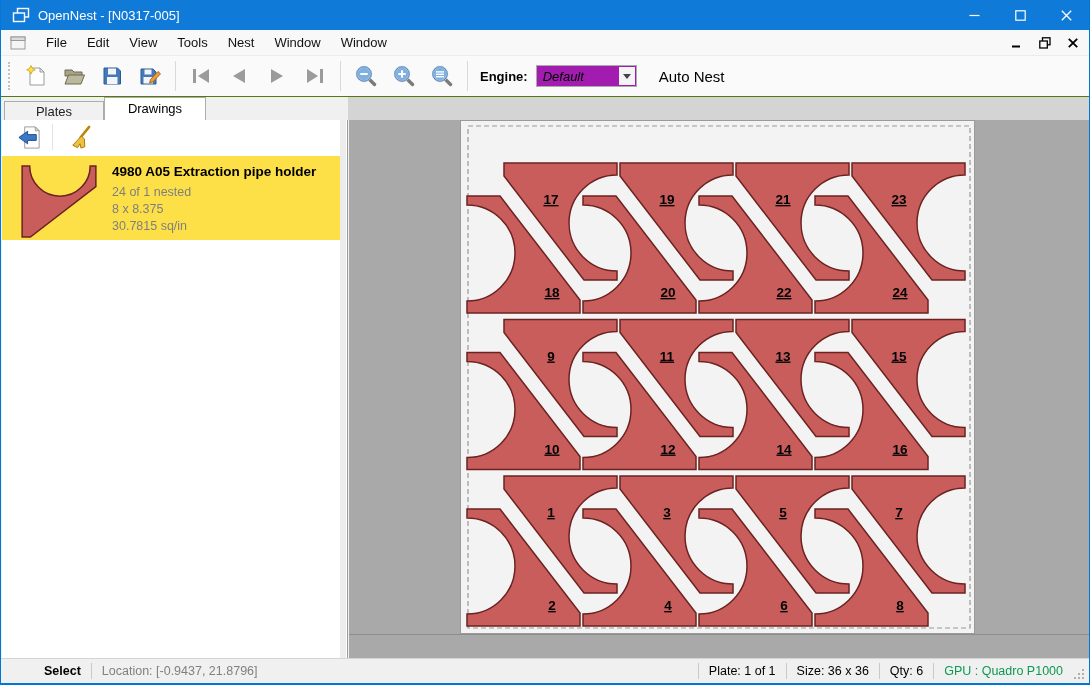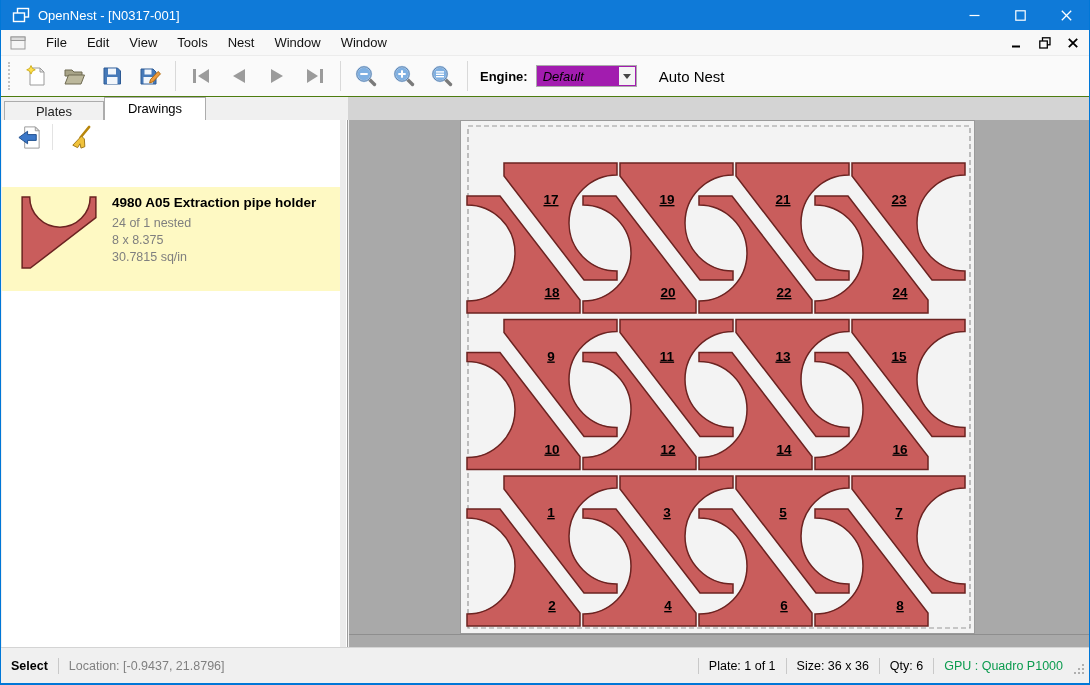--- a/index.html
+++ b/index.html
@@ -38,34 +38,34 @@
   .tab { position:absolute; font-size:13px; text-align:center; }
   .tab.inactive { left:2px; top:4px; width:100px; height:19px; line-height:19px; background:#f1f1f1; border:1px solid #acacac; border-bottom:none; color:#222; }
   .tab.active { left:102px; top:0; width:102px; height:23px; line-height:22px; background:#fff; border:1px solid #acacac; border-bottom:none; z-index:3; }
 
   
   .panel { position:absolute; left:1px; top:120px; width:346px; height:538px; background:#fff; border-right:1px solid #9b9b9b; }
   .panel .gutter { position:absolute; right:1px; top:0; bottom:0; width:6px; background:#ececec; }
   .panel-toolbar { position:absolute; left:0; top:0; right:7px; height:34px; background:#fff; display:flex; align-items:center; }
   .pt-btn { width:30px; height:30px; display:flex; align-items:center; justify-content:center; margin-left:12px; }
   .pt-sep { width:1px; height:26px; background:#e3e3e3; margin-left:8px; }
-  .drawing-item { position:absolute; left:0; top:36px; right:7px; height:104px; background:#fef9c3; display:flex;margin-top:31px; }
+  .drawing-item { position:absolute; left:0; top:36px; right:7px; height:84px; background:#fde047; display:flex; }
   .thumb { margin:8px 0 0 18px; width:78px; height:75px; }
   .item-text { margin:8px 0 0 14px; }
   .item-title { font-size:13.5px; font-weight:bold; color:#000; margin-bottom:5px; }
   .item-sub { font-size:12.5px; color:#7f7f7f; line-height:17px; }
 
   
   .canvas { position:absolute; left:348px; top:120px; right:0; height:538px; background:#a9a9a9; }
   .plate { position:absolute; left:111px; top:0; width:515px; height:514px; background:#f3f3f3; border:1px solid #9a9a9a; }
   .canvas .hline { position:absolute; left:0; right:0; top:514px; height:1px; background:#8e8e8e; }
   .part-num { font-size:13.5px; font-weight:bold; fill:#000; text-anchor:middle; text-decoration:underline; }
 
   
-  .statusbar { position:absolute; left:0; right:0; bottom:0; height:36px; background:#f0f0f0; border-top:1px solid #d4d4d4; display:flex; align-items:center; font-size:12.5px; }
+  .statusbar { position:absolute; left:0; right:0; bottom:0; height:25px; background:#f0f0f0; border-top:1px solid #d4d4d4; display:flex; align-items:center; font-size:12.5px;padding-left:33px; }
   .st-sep { width:1px; height:16px; background:#c9c9c9; margin:0 10px; }
   .st-mode { font-weight:bold; color:#000; margin-left:10px; }
   .st-loc { color:#808080; }
   .st-right { margin-left:auto; display:flex; align-items:center; }
   .st-item { color:#000; }
   .st-gpu { color:#0b9b4f; }
   .grip-dots { margin:6px 4px 0 10px; }
 </style>
 </head>
 <body>
@@ -76,21 +76,21 @@
   </defs>
 </svg>
 
 <div class="win">
 
   <div class="titlebar">
     <svg class="app-icon" viewBox="0 0 18 16">
       <rect x="5.5" y="1.5" width="11" height="8.5" fill="none" stroke="#fff" stroke-width="1.4"></rect>
       <rect x="1.5" y="6" width="11" height="8.5" fill="#0f7ad8" stroke="#fff" stroke-width="1.4"></rect>
     </svg>
-    <span class="title">OpenNest - [N0317-001]</span>
+    <span class="title">OpenNest - [N0317-005]</span>
     <div class="cap-btns">
       <div class="cap-btn">
         <svg width="11" height="11" viewBox="0 0 11 11">
             <line x1="0.5" y1="5.5" x2="10.5" y2="5.5" stroke="#fff" stroke-width="1.2"></line>
           </svg>
       </div>
       <div class="cap-btn">
         <svg width="11" height="11" viewBox="0 0 11 11">
             <rect x="0.8" y="0.8" width="9.4" height="9.4" fill="none" stroke="#fff" stroke-width="1.2"></rect>
           </svg>

